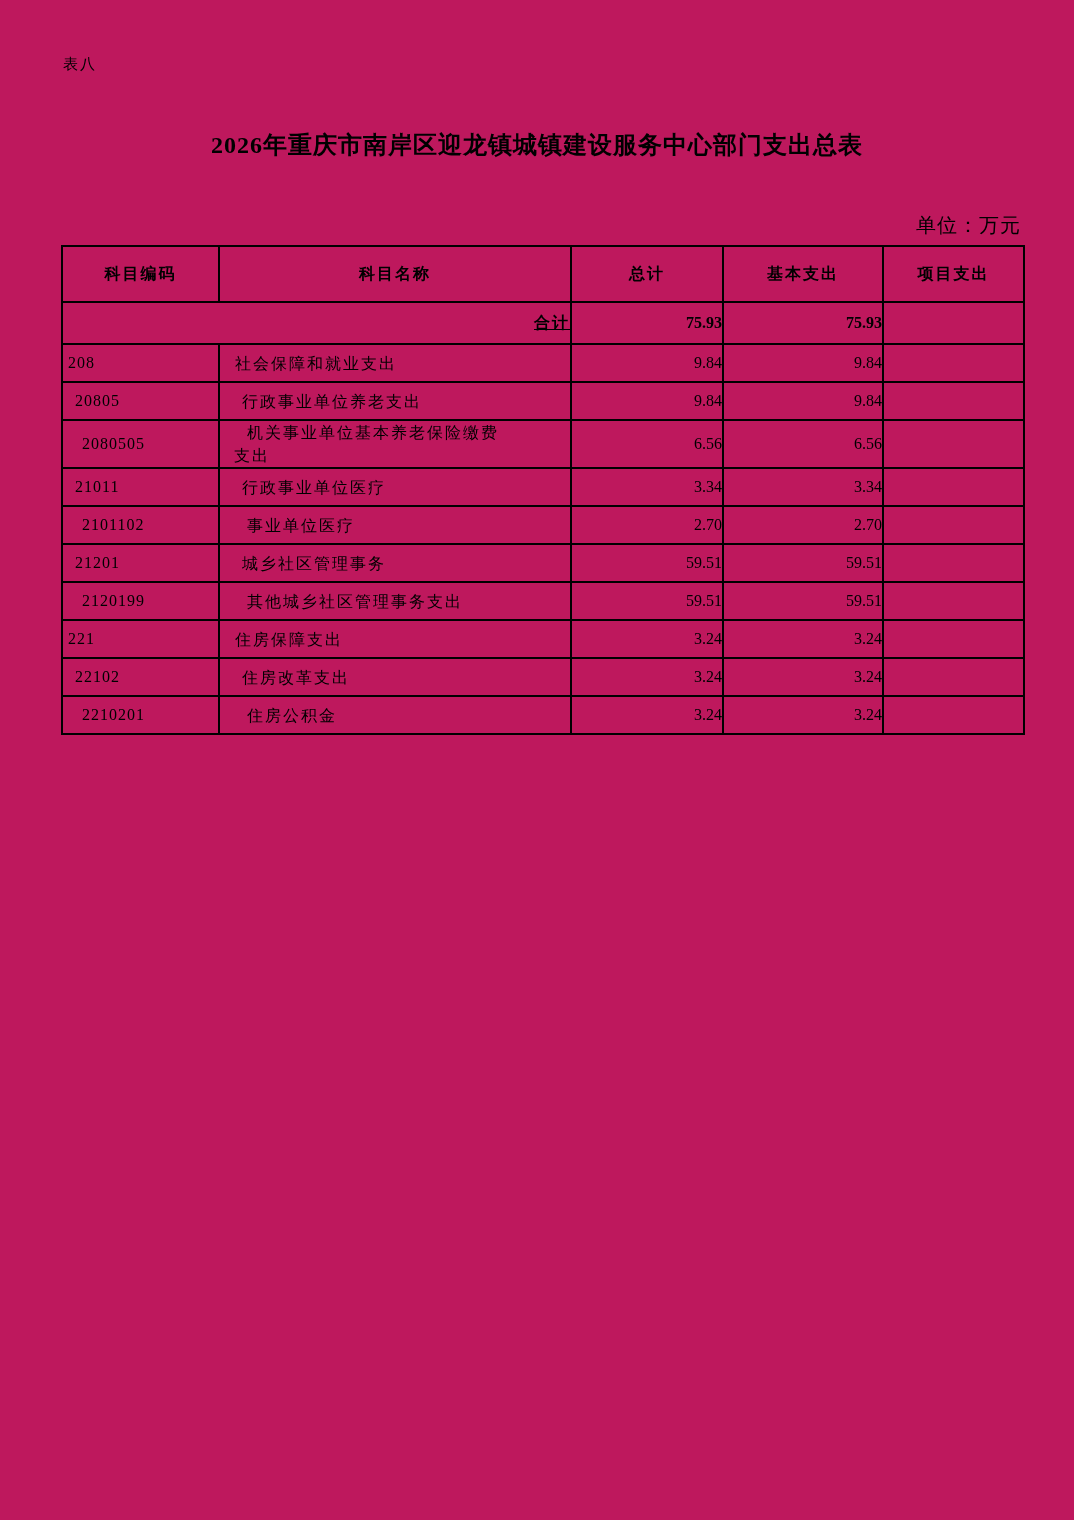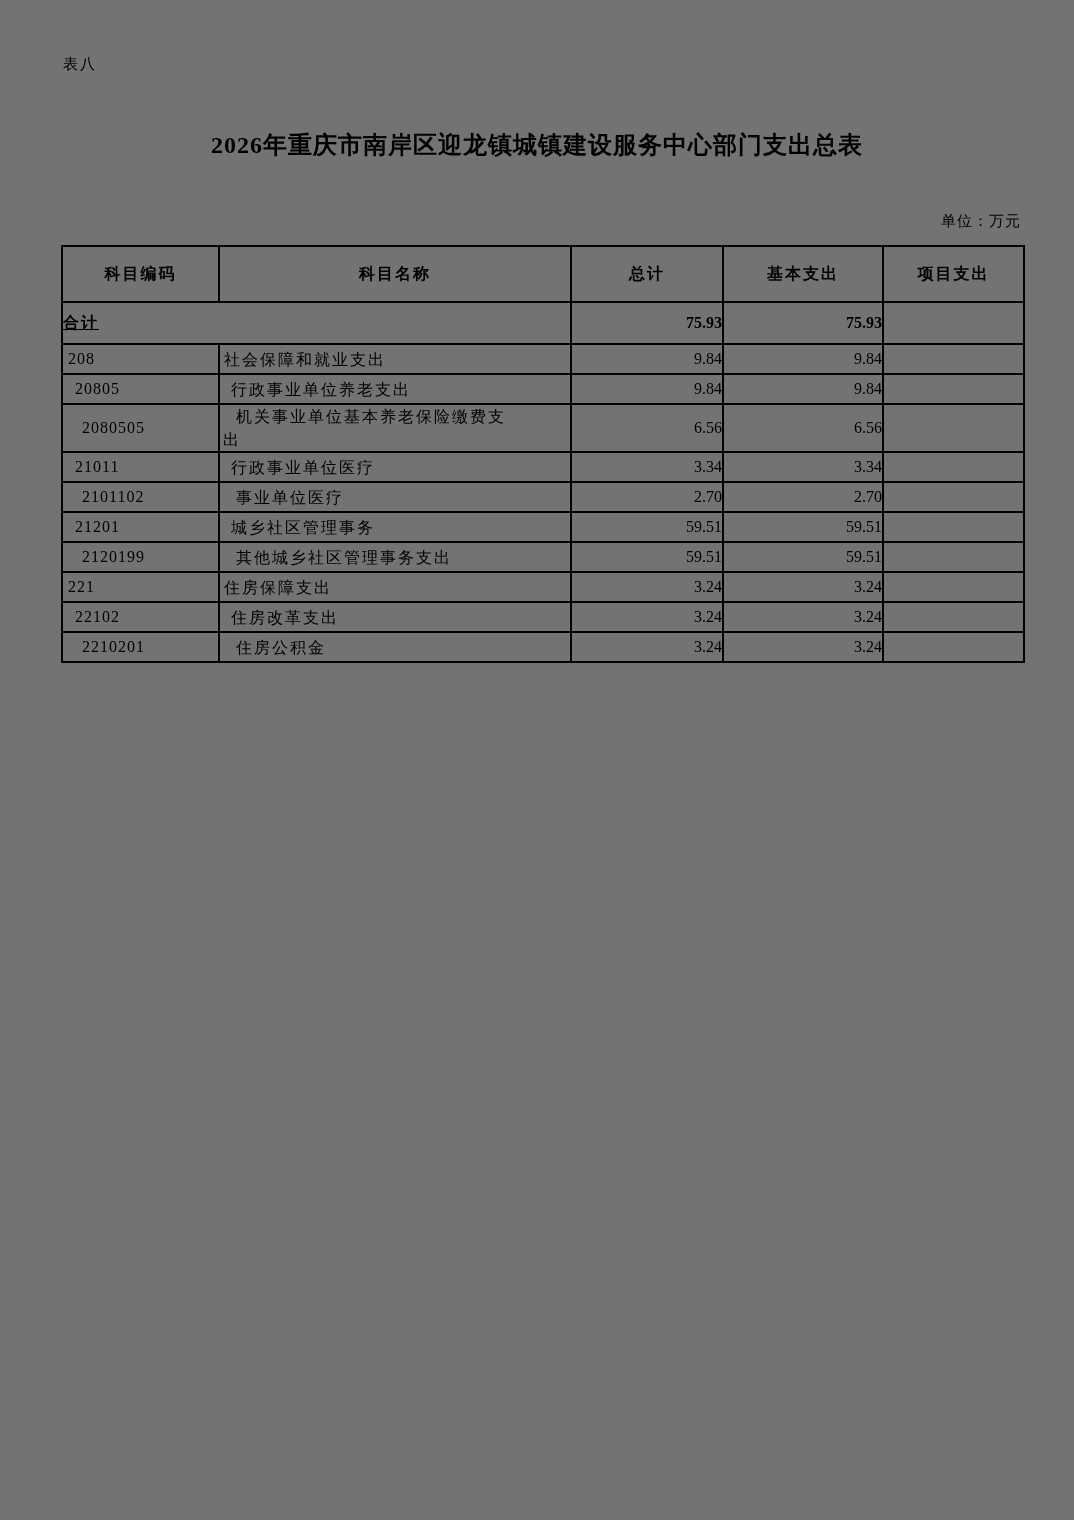--- a/index.html
+++ b/index.html
@@ -5,21 +5,21 @@
   * { box-sizing: border-box; margin: 0; padding: 0; }
   html, body { background: #ffffff; }
   body {
     font-family: "Liberation Serif", "DejaVu Serif", serif;
     color: #000;
   }
   .page {
     position: relative;
     width: 1074px;
     height: 1520px;
-    background: #737373;
+    background: #be185d;
     overflow: hidden;
   }
   .doc-tag {
     position: absolute;
     left: 63px;
     top: 55px;
     font-size: 15px;
     letter-spacing: 2px;
   }
   .doc-title {
@@ -30,21 +30,21 @@
     text-align: center;
     font-size: 24px;
     font-weight: bold;
     letter-spacing: 1px;
     font-family: "Liberation Serif", "DejaVu Serif", serif;
   }
   .unit-note {
     position: absolute;
     right: 53px;
     top: 212px;
-    font-size: 15px;
+    font-size: 20px;
     letter-spacing: 1px;
   }
   .table-wrap {
     position: absolute;
     left: 61px;
     top: 245px;
     width: 962px;
   }
   table {
     width: 962px;
@@ -63,36 +63,36 @@
     font-size: 16px;
     letter-spacing: 2px;
     text-align: center;
   }
   tr.total-row { height: 42px; }
   tr.total-row td.label {
     font-family: "Liberation Sans", "DejaVu Sans", sans-serif;
     font-weight: bold;
     font-size: 16px;
     letter-spacing: 2px;
-    text-align: left;
+    text-align: right;
     text-decoration: underline;
   }
   tr.total-row td.num { font-weight: bold; }
-  tr.data-row { height: 30px; }
+  tr.data-row { height: 38px; }
   td.code {
     font-size: 16px;
     letter-spacing: 1px;
     padding-left: 3px;
     text-align: left;
     white-space: nowrap;
   }
   td.name {
     font-size: 16px;
     letter-spacing: 2px;
-    padding-left: 3px;
+    padding-left: 14px;
     padding-right: 54px;
     line-height: 23px;
     text-align: left;
     word-break: break-all;
   }
   td.num {
     font-size: 16px;
     text-align: right;
     padding-right: 0;
     white-space: nowrap;

